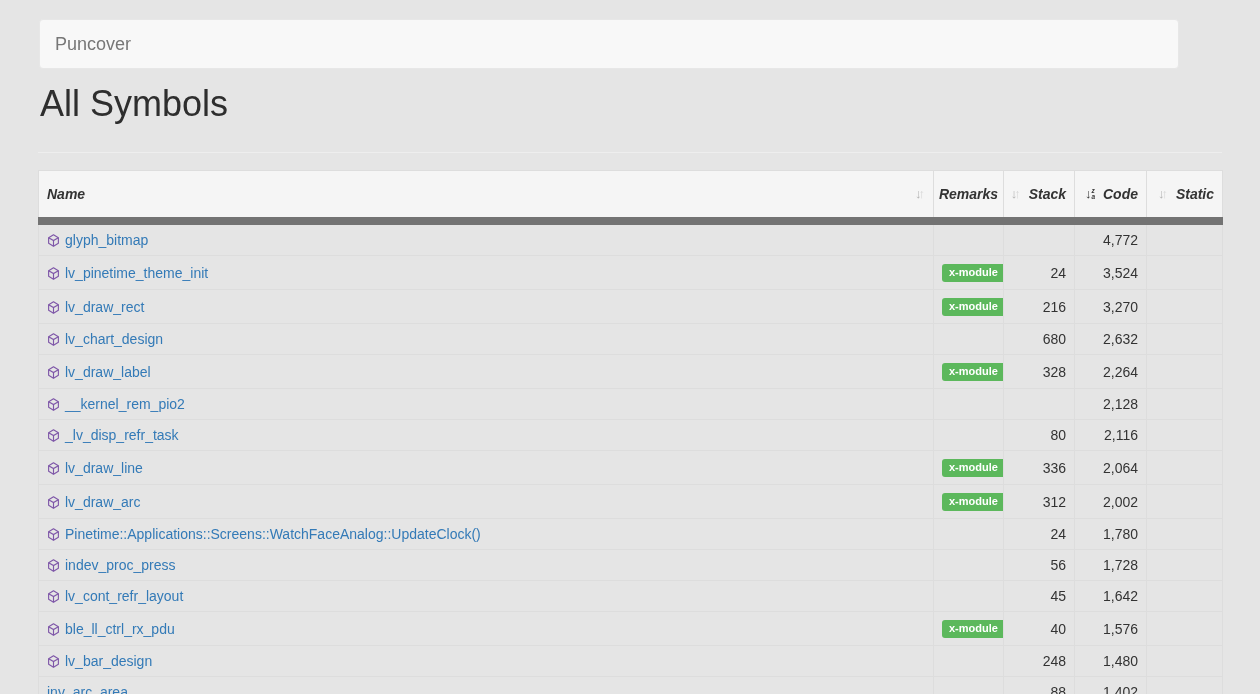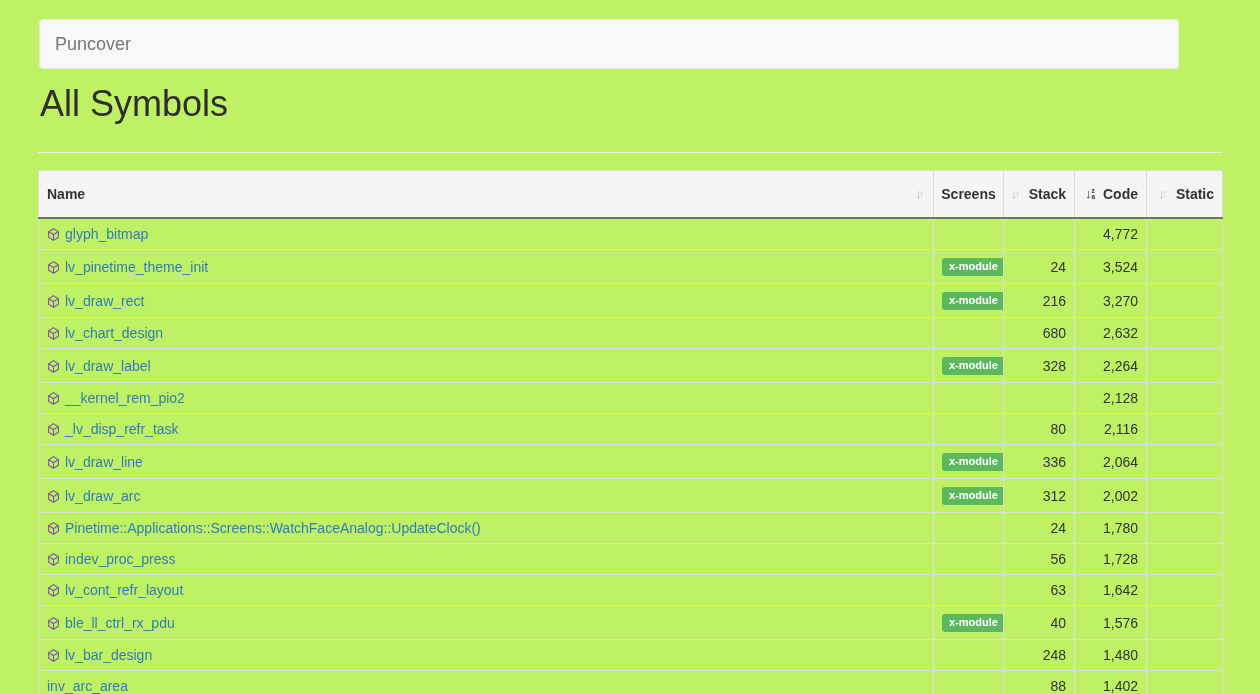--- a/index.html
+++ b/index.html
@@ -1,38 +1,38 @@
 <!DOCTYPE html>
 <html><head>
 <meta charset="utf-8">
 <style>
   * { box-sizing: border-box; margin: 0; padding: 0; }
   html, body { background: #fff; }
   body { font-family: "Liberation Sans", sans-serif; color: #333; }
-  .page { position: relative; width: 1260px; height: 694px; overflow: hidden; background: #bef264; }
+  .page { position: relative; width: 1260px; height: 694px; overflow: hidden; background: #e5e5e5; }
 
   
   .navbar { position: absolute; left: 39px; top: 19px; width: 1140px; height: 50px;
             background: #f8f8f8; border: 1px solid #e7e7e7; border-radius: 4px; }
   .navbar .brand { display: inline-block; padding: 0 15px; line-height: 48px;
                    font-size: 18px; color: #777; text-decoration: none; }
 
   
   .page-title { position: absolute; left: 40px; top: 84px; font-size: 36px;
                 font-weight: 500; color: #2e2e2e; line-height: 40px; }
 
   .rule { position: absolute; left: 38px; top: 152px; width: 1184px; height: 0;
           border-top: 1px solid #eee; }
 
   
   table.symbols { position: absolute; left: 38px; top: 170px; width: 1184px;
                   border-collapse: collapse; table-layout: fixed; font-size: 14px; }
   .symbols th, .symbols td { border: 1px solid #ddd; overflow: hidden; }
   .symbols th { background: #f5f5f5; font-weight: bold; padding: 15px 8px;
-                line-height: 16px; border-bottom: 2px solid #737373; }
+                line-height: 16px; border-bottom: 8px solid #737373; font-style: italic; }
   .symbols td { padding: 7px 8px; line-height: 16px; white-space: nowrap; }
 
   .hwrap { display: flex; align-items: center; }
   .hwrap.h-name { justify-content: space-between; }
   .hwrap.h-center { justify-content: center; }
   .hwrap.h-right { justify-content: flex-end; gap: 8px; }
 
   
   .sort-both { white-space: nowrap; font-weight: normal; font-size: 13px; }
   .sort-both .s-down { color: #b3b3b3; }
@@ -74,21 +74,21 @@
     <thead>
       <tr>
         <th>
           <div class="hwrap h-name">
             <span>Name</span>
             <span class="sort-both"><span class="s-down">↓</span><span class="s-up">↑</span></span>
           </div>
         </th>
         <th>
           <div class="hwrap h-center">
-            <span>Screens</span>
+            <span>Remarks</span>
           </div>
         </th>
         <th>
           <div class="hwrap h-right">
             <span class="sort-both"><span class="s-down">↓</span><span class="s-up">↑</span></span>
             <span>Stack</span>
           </div>
         </th>
         <th>
           <div class="hwrap h-right">
@@ -217,21 +217,21 @@
           <td class="c-num">56</td>
           <td class="c-num">1,728</td>
           <td class="c-num"></td>
         </tr>
         <tr>
           <td class="c-name"><span class="cube"><svg width="13" height="15" viewBox="0 0 16 16">
                 <path d="M8 1 L14 4.5 L14 11.5 L8 15 L2 11.5 L2 4.5 Z" fill="none" stroke="#7e56a8" stroke-width="1.4" stroke-linejoin="round"></path>
                 <path d="M2 4.5 L8 8 L14 4.5 M8 8 L8 15" fill="none" stroke="#7e56a8" stroke-width="1.4"></path>
               </svg></span><a href="#" class="sym">lv_cont_refr_layout</a></td>
           <td class="c-remarks"></td>
-          <td class="c-num">63</td>
+          <td class="c-num">45</td>
           <td class="c-num">1,642</td>
           <td class="c-num"></td>
         </tr>
         <tr>
           <td class="c-name"><span class="cube"><svg width="13" height="15" viewBox="0 0 16 16">
                 <path d="M8 1 L14 4.5 L14 11.5 L8 15 L2 11.5 L2 4.5 Z" fill="none" stroke="#7e56a8" stroke-width="1.4" stroke-linejoin="round"></path>
                 <path d="M2 4.5 L8 8 L14 4.5 M8 8 L8 15" fill="none" stroke="#7e56a8" stroke-width="1.4"></path>
               </svg></span><a href="#" class="sym">ble_ll_ctrl_rx_pdu</a></td>
           <td class="c-remarks"><span class="badge-x">x-module</span></td>
           <td class="c-num">40</td>

